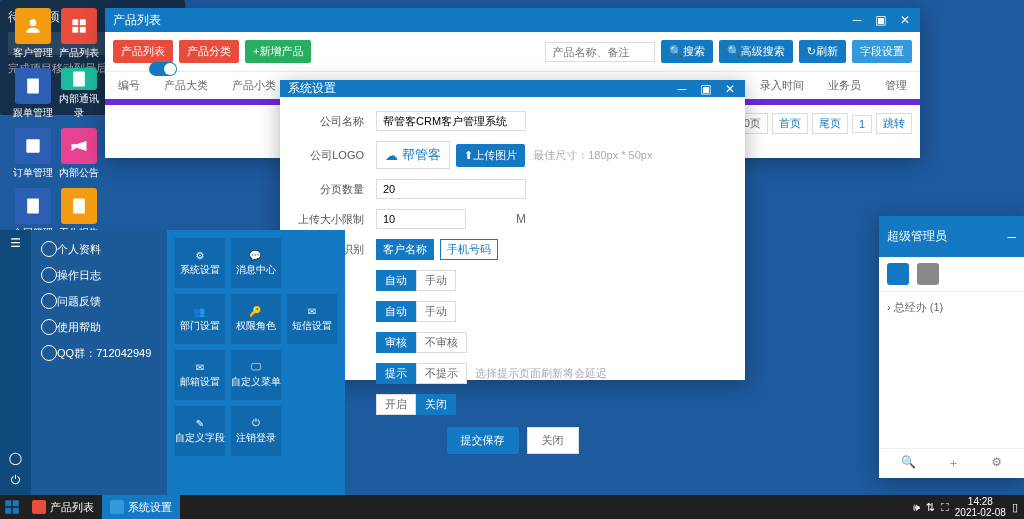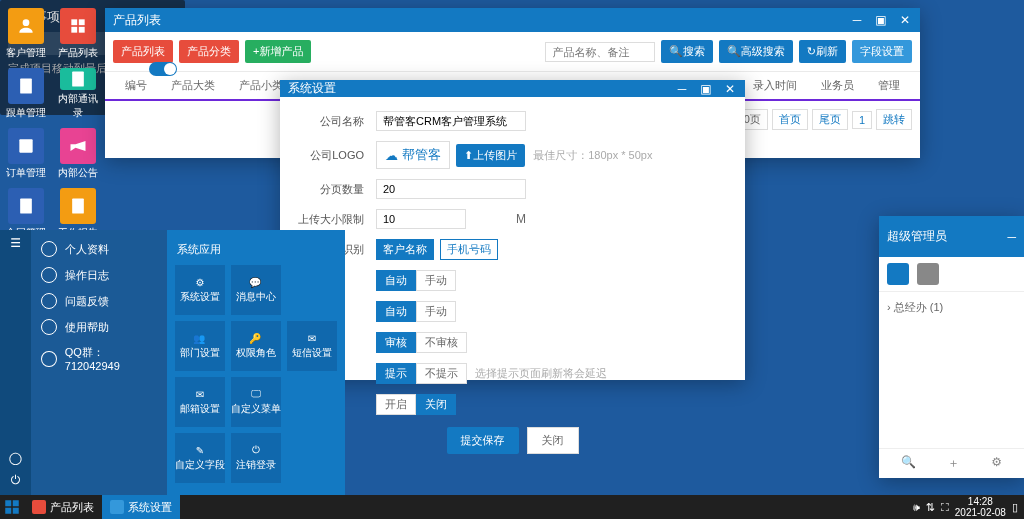--- a/index.html
+++ b/index.html
@@ -4,43 +4,43 @@
 <style>
 *{box-sizing:border-box;margin:0;padding:0;font-family:"Microsoft YaHei",Arial,sans-serif}
 body{width:1024px;height:519px;background:#1e5a9e;overflow:hidden;position:relative;font-size:12px}
 .desktop{width:1024px;height:495px;position:relative}
 .taskbar{position:absolute;bottom:0;left:0;width:1024px;height:24px;background:#202020;display:flex;align-items:center;color:#fff}
 .tb-start{width:24px;height:24px;display:flex;align-items:center;justify-content:center;background:#202020}
 .tb-item{height:24px;display:flex;align-items:center;padding:0 8px;gap:4px;font-size:11px}
 .tb-item.active{background:#1379c2}
 .tb-right{margin-left:auto;display:flex;align-items:center;gap:6px;padding-right:6px;font-size:11px}
 .tb-time{text-align:center;line-height:1.1;font-size:10px}
-.icon-grid{position:absolute;top:8px;left:5px;display:grid;grid-template-columns:42px 42px;gap:8px 10px}
+.icon-grid{position:absolute;top:8px;left:12px;display:grid;grid-template-columns:42px 42px;gap:8px 4px}
 .dicon{width:42px;height:52px;display:flex;flex-direction:column;align-items:center;gap:2px;color:#fff;font-size:10px;text-align:center}
 .dicon .sq{width:36px;height:36px;border-radius:3px;display:flex;align-items:center;justify-content:center}
 .c-orange{background:#f39c12}.c-red{background:#e74c3c}.c-blue{background:#3498db}.c-navy{background:#2c5fb3}.c-green{background:#1abc9c}.c-pink{background:#e84393}
 .startmenu{position:absolute;left:0;top:230px;width:345px;height:265px;background:#1b5a96;display:flex;color:#fff}
 .sm-left{width:32px;background:#104a7c;display:flex;flex-direction:column;align-items:center;padding-top:6px;gap:8px}
 .sm-mid{width:140px;background:#1b5a96;padding:6px 0}
-.sm-row{display:flex;align-items:center;gap:8px;padding:5px 10px;font-size:11px}
+.sm-row{display:flex;align-items:center;padding:5px 10px;font-size:11px}
 .sm-row .ic{width:16px;height:16px;border:1px solid #fff;border-radius:50%}
 .sm-tiles{flex:1;background:#1379c2;padding:8px}
 .sm-title{font-size:11px;padding:4px 2px 8px}
 .tile-grid{display:grid;grid-template-columns:repeat(3,50px);grid-auto-rows:50px;gap:6px}
 .tile{background:#1068ad;display:flex;flex-direction:column;align-items:center;justify-content:center;font-size:10px;gap:2px}
 .win{position:absolute;background:#fff;box-shadow:0 4px 20px rgba(0,0,0,.3);display:flex;flex-direction:column}
 .win-head{height:24px;background:#1379c2;color:#fff;display:flex;align-items:center;padding:0 8px;font-size:12px}
 .win-head .wh-r{margin-left:auto;display:flex;gap:10px}
 .win-head .wh-ic{width:14px;height:14px;display:flex;align-items:center;justify-content:center;cursor:pointer}
 .prod-win{left:105px;top:8px;width:815px;height:150px}
 .toolbar{padding:8px;display:flex;gap:6px;align-items:center;border-bottom:1px solid #eaeaea}
 .btn{padding:4px 8px;font-size:11px;border:none;color:#fff;border-radius:2px;cursor:pointer}
 .btn-red{background:#e74c3c}.btn-green{background:#27ae60}.btn-blue{background:#1379c2}.btn-lblue{background:#3498db}
 .search-inp{margin-left:auto;border:1px solid #ddd;padding:3px 6px;font-size:11px;width:110px}
-.thead{display:flex;border-bottom:2px solid #6d28d9;padding:6px 8px;font-size:11px;color:#666}
+.thead{display:flex;border-bottom:6px solid #6d28d9;padding:6px 1px;font-size:11px;color:#666}
 .thead span{padding:0 12px}
 .pager{display:flex;justify-content:flex-end;padding:8px;gap:4px;font-size:11px;align-items:center}
 .pg-btn{border:1px solid #ddd;padding:2px 6px;color:#1379c2}
 .settings-win{left:280px;top:80px;width:465px;height:300px}
 .form{padding:14px 16px;font-size:12px}
 .frow{display:flex;align-items:center;margin-bottom:10px}
 .flabel{width:80px;text-align:right;padding-right:12px;color:#555;font-size:11px}
 .finput{border:1px solid #ddd;padding:3px 6px;font-size:11px;width:150px}
 .logo-box{border:1px solid #ddd;padding:4px 8px;color:#1379c2;font-size:13px;display:flex;align-items:center;gap:4px}
 .tag{border:1px solid #1379c2;color:#1379c2;padding:2px 6px;font-size:11px;border-radius:0}
@@ -274,21 +274,20 @@
       <div class="sm-row">
           <span class="ic"></span>
           <span>使用帮助</span>
         </div>
       <div class="sm-row">
           <span class="ic"></span>
           <span><span>QQ群：</span><span>712042949</span></span>
         </div>
     </div>
     <div class="sm-tiles">
-      <div class="sm-title">系统应用</div>
       <div class="tile-grid">
         <div class="tile">
             <span>⚙</span>
             <span>系统设置</span>
           </div>
         <div class="tile">
             <span>💬</span>
             <span>消息中心</span>
           </div>
         <div class="tile" style="visibility:hidden"></div>

